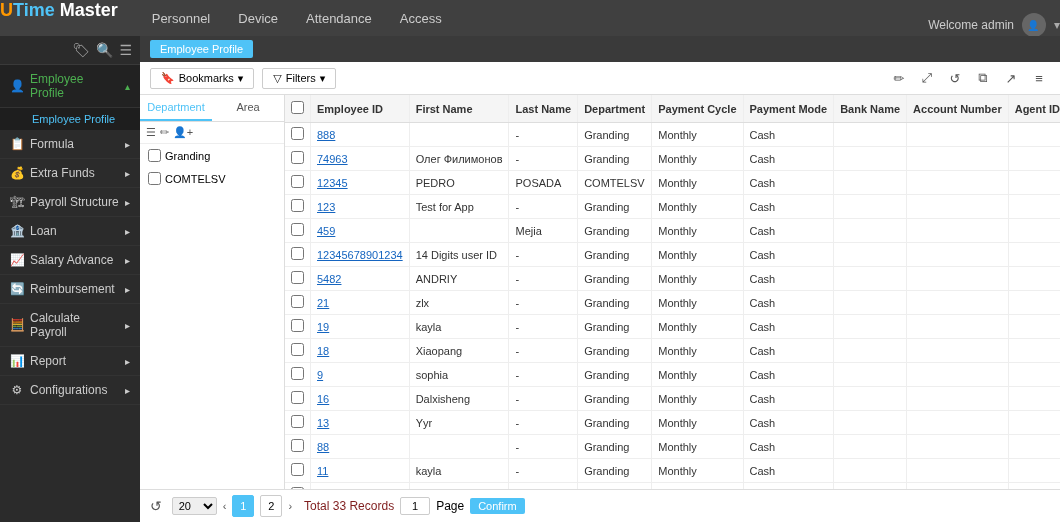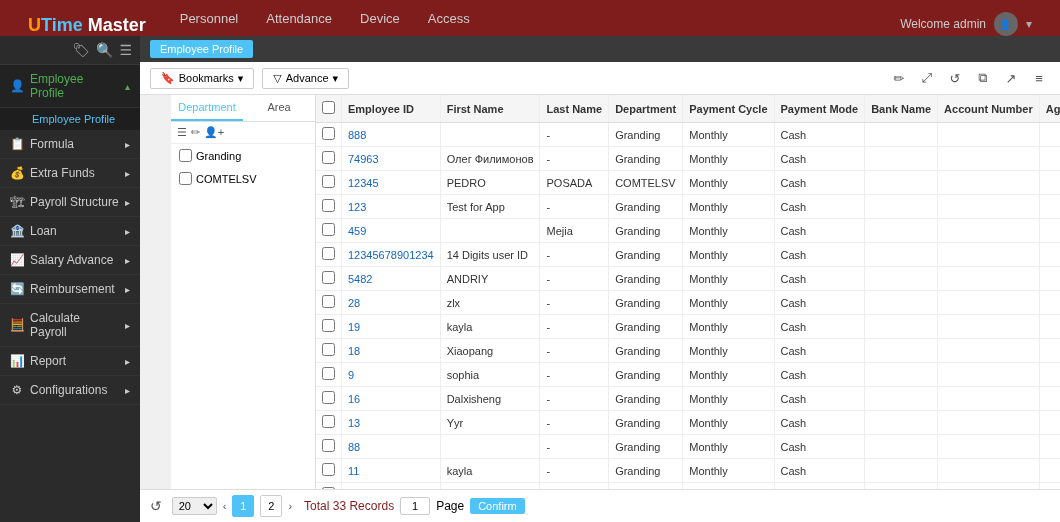--- a/index.html
+++ b/index.html
@@ -1,24 +1,24 @@
 <!DOCTYPE html>
 <html><head>
   <meta charset="utf-8">
   <style>
     * { box-sizing: border-box; margin: 0; padding: 0; }
     body { font-family: Arial, sans-serif; font-size: 12px; background: #f0f0f0; }
 
     
     .top-nav {
-      background: #7f1d1d;
+      background: #404040;
       height: 36px;
       display: flex;
-      align-items: flex-end;
-      padding: 0 28px;
+      align-items: flex-start;
+      padding: 0 0;
     }
     .top-nav .logo {
       color: #fff;
       font-size: 18px;
       font-weight: bold;
       margin-right: 20px;
     }
     .top-nav .logo span { color: #4fc3f7; }
     .top-nav .logo span.time { color: #ff9800; }
     .nav-links { display: flex; flex: 1; }
@@ -34,21 +34,21 @@
     }
     .nav-link.active { color: #fff; background: #444; }
     .nav-link.active::after {
       content: '';
       position: absolute;
       bottom: 0; left: 50%; transform: translateX(-50%);
       border-left: 6px solid transparent;
       border-right: 6px solid transparent;
       border-bottom: 6px solid #f0f0f0;
     }
-    .top-nav .welcome { color: #ccc; font-size: 12px; margin-left: auto; display: flex; align-items: center; gap: 8px; }
+    .top-nav .welcome { color: #ccc; font-size: 12px; margin-left: auto; display: flex; align-items: center; gap: 8px; margin-top: 13px; }
     .avatar-circle { width: 24px; height: 24px; border-radius: 50%; background: #666; display: flex; align-items: center; justify-content: center; color: #fff; font-size: 10px; }
 
     
     .layout { display: flex; height: calc(522px - 36px); }
 
     
     .sidebar { width: 140px; background: #2b2b2b; color: #ccc; overflow-y: auto; flex-shrink: 0; }
     .sidebar-header {
       display: flex; align-items: center; justify-content: flex-end;
       padding: 6px 8px; border-bottom: 1px solid #3a3a3a;
@@ -88,39 +88,39 @@
     }
     .toolbar-btn {
       background: #fff; border: 1px solid #ccc; padding: 3px 10px;
       border-radius: 2px; cursor: pointer; font-size: 11px;
       display: flex; align-items: center; gap: 4px;
     }
     .toolbar-icons { display: flex; align-items: center; gap: 6px; margin-left: auto; }
     .toolbar-icon { width: 22px; height: 22px; display: flex; align-items: center; justify-content: center; cursor: pointer; color: #555; font-size: 13px; }
 
     
-    .main-panel { display: flex; flex: 1; overflow: hidden; padding-left: 31px; }
+    .main-panel { display: flex; flex: 1; overflow: hidden; }
 
     
     .left-panel { width: 145px; background: #fff; border-right: 1px solid #ddd; flex-shrink: 0; overflow-y: auto; }
     .left-panel-tabs { display: flex; border-bottom: 1px solid #ddd; }
     .left-tab { flex: 1; padding: 6px 4px; text-align: center; cursor: pointer; font-size: 11px; color: #555; border-bottom: 2px solid transparent; }
     .left-tab.active { border-bottom: 2px solid #4fc3f7; color: #4fc3f7; }
     .left-panel-actions { display: flex; gap: 4px; padding: 4px 6px; border-bottom: 1px solid #eee; }
     .left-panel-action { font-size: 11px; cursor: pointer; color: #555; }
     .dept-item { display: flex; align-items: center; gap: 4px; padding: 5px 8px; cursor: pointer; font-size: 11px; }
     .dept-item input[type=checkbox] { margin: 0; }
 
     
     .table-area { flex: 1; overflow-y: auto; overflow-x: auto; background: #fff; }
     table { width: 100%; border-collapse: collapse; font-size: 11px; }
     thead tr { background: #f5f5f5; }
     th { padding: 6px 6px; text-align: left; border-bottom: 1px solid #ddd; border-right: 1px solid #eee; font-weight: 600; color: #333; white-space: nowrap; margin-top: 44px; }
     td { padding: 4px 6px; border-bottom: 1px solid #eee; border-right: 1px solid #eee; white-space: nowrap; color: #333; }
-    td a, .link-cell { color: #1565c0; cursor: pointer; }
+    td a, .link-cell { color: #1565c0; cursor: pointer; text-decoration: underline; }
     td input[type=checkbox] { margin: 0; }
 
     
     .pagination-bar {
       background: #fff; border-top: 1px solid #ddd;
       padding: 5px 10px; display: flex; align-items: center; gap: 6px;
     }
     .page-btn { width: 22px; height: 22px; display: flex; align-items: center; justify-content: center; border: 1px solid #ccc; border-radius: 2px; cursor: pointer; font-size: 11px; background: #fff; }
     .page-btn.active { background: #4fc3f7; color: #fff; border-color: #4fc3f7; }
     .page-size-select { border: 1px solid #ccc; border-radius: 2px; padding: 1px 2px; font-size: 11px; }
@@ -130,22 +130,22 @@
   </style>
 </head>
 <body>
 
 <nav class="top-nav">
   <div class="logo">
     <span class="time">U</span><span style="color:#4fc3f7">Time</span><span style="color:#fff"> Master</span>
   </div>
   <div class="nav-links">
     <div class="nav-link">Personnel</div>
+    <div class="nav-link">Device</div>
     <div class="nav-link">Attendance</div>
-    <div class="nav-link">Device</div>
     <div class="nav-link">Access</div>
   </div>
   <div class="welcome">
     <span>Welcome admin</span>
     <div class="avatar-circle">👤</div>
     <span style="color:#aaa">▾</span>
   </div>
 </nav>
 
 <div class="layout">
@@ -218,21 +218,21 @@
     </div>
 
     <div class="toolbar">
       <button class="toolbar-btn">
         <span>🔖</span>
         <span>Bookmarks</span>
         <span>▾</span>
       </button>
       <button class="toolbar-btn">
         <span>▽</span>
-        <span>Advance</span>
+        <span>Filters</span>
         <span>▾</span>
       </button>
       <div class="toolbar-icons">
         <div class="toolbar-icon">✏</div>
         <div class="toolbar-icon">⤢</div>
         <div class="toolbar-icon">↺</div>
         <div class="toolbar-icon">⧉</div>
         <div class="toolbar-icon">↗</div>
         <div class="toolbar-icon">≡</div>
       </div>
@@ -364,21 +364,21 @@
     <td>Granding</td>
     <td>Monthly</td>
     <td>Cash</td>
     <td></td>
     <td></td>
     <td></td>
 
   </tr>
               <tr>
     <td><input type="checkbox" style=""></td>
-    <td><span class="link-cell">28</span></td>
+    <td><span class="link-cell">21</span></td>
     <td>zlx</td>
     <td>-</td>
     <td>Granding</td>
     <td>Monthly</td>
     <td>Cash</td>
     <td></td>
     <td></td>
     <td></td>
 
   </tr>

